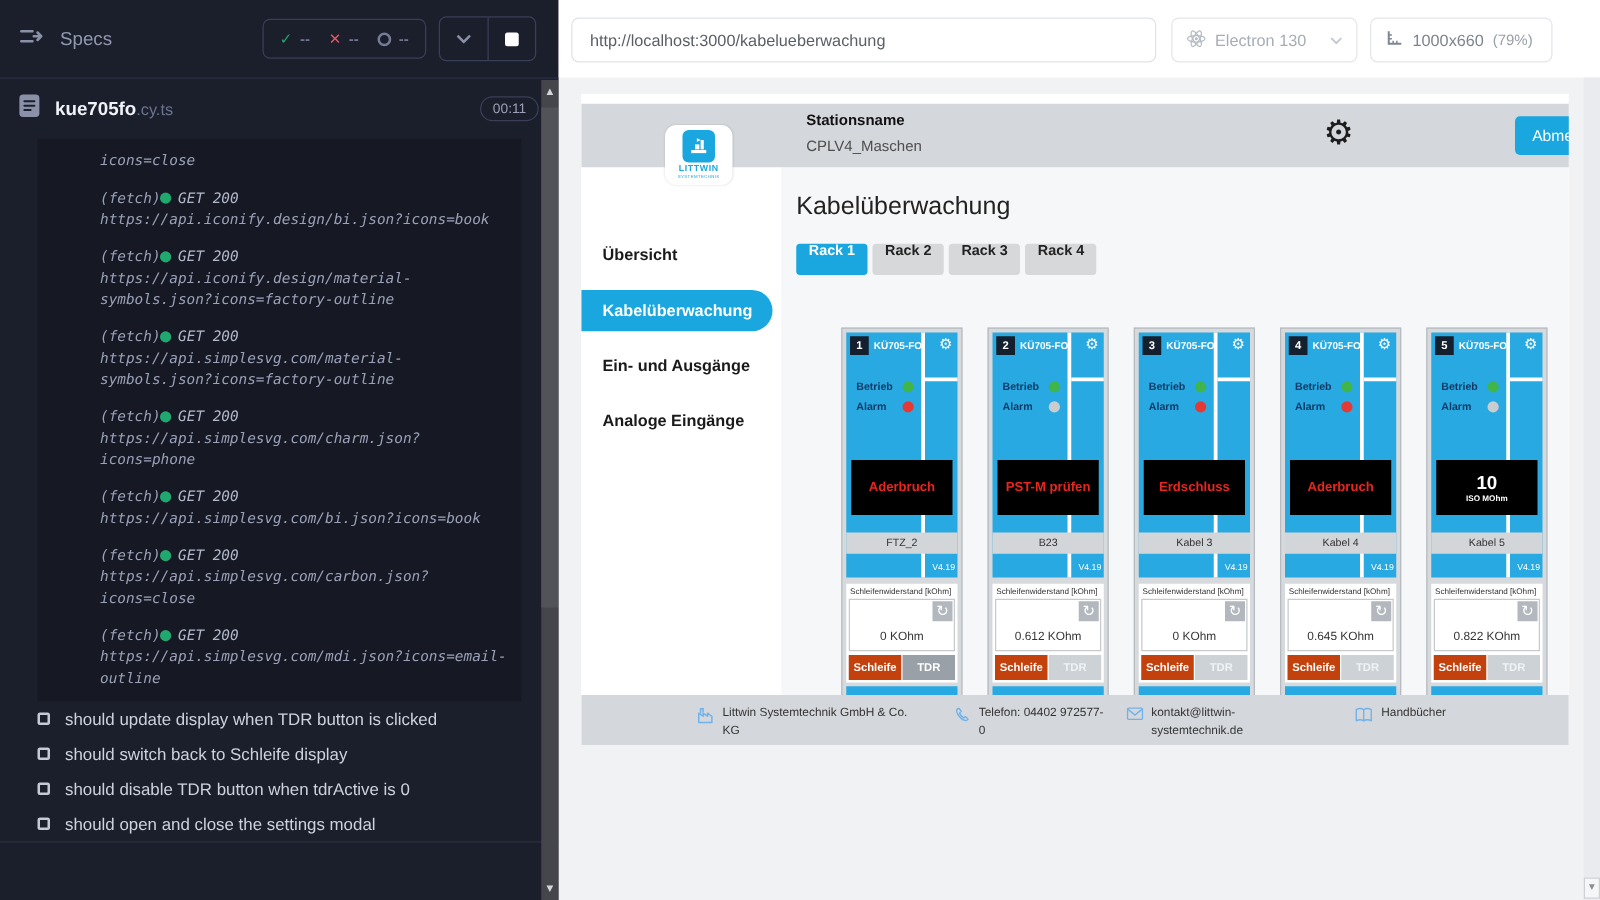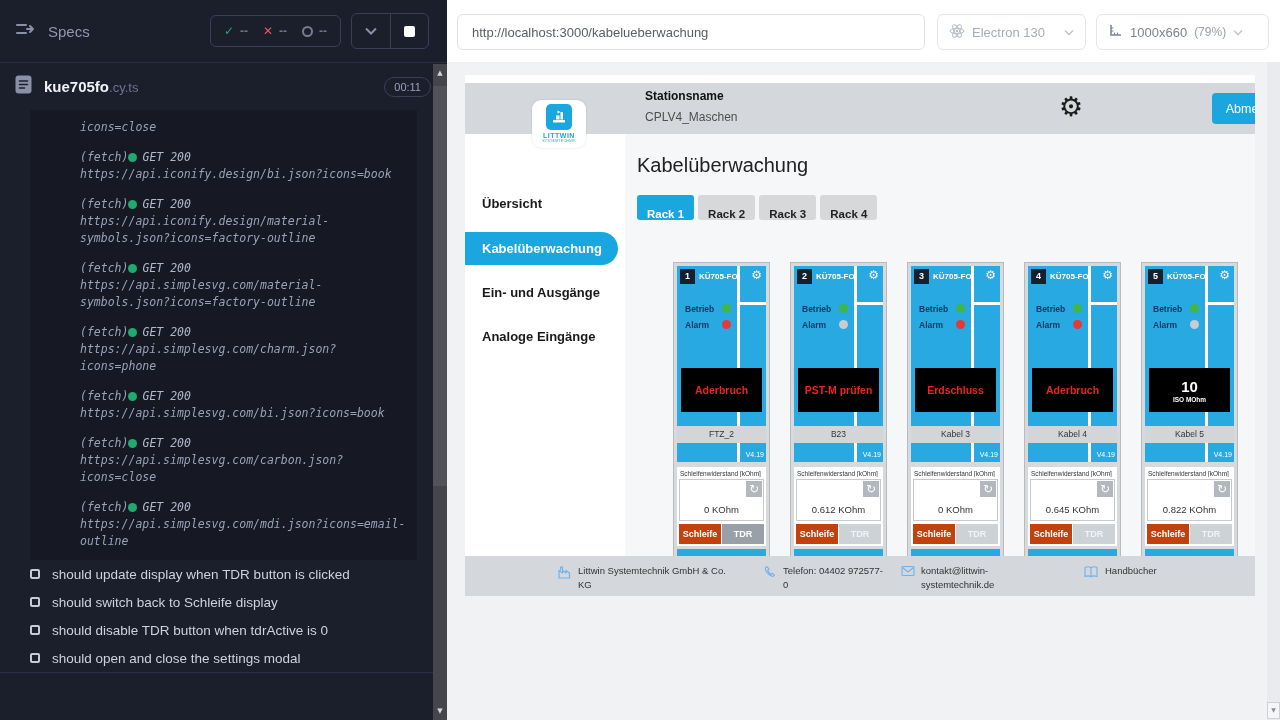--- a/index.html
+++ b/index.html
@@ -44,21 +44,21 @@
   .arr-up{top:2px}.arr-down{bottom:2px}
 
   
   .stage{position:absolute;left:447px;top:0;width:833px;height:720px;background:#f1f2f4}
   .stage-top{position:absolute;left:0;top:0;width:100%;height:62px;background:#fff}
   .url-input{position:absolute;left:10px;top:14px;width:468px;height:36px;border:1px solid #dfe3e8;border-radius:6px;
     padding:0 14px;font-size:13px;color:#5a5f66;background:#fff;outline:none;font-family:"Liberation Sans",sans-serif}
   .sel{position:absolute;top:14px;height:36px;border:1px solid #e3e6ea;border-radius:6px;background:#fff;
     display:flex;align-items:center;gap:7px;padding:0 11px;font-size:13px;color:#a7adb5}
   .sel-browser{left:490px;width:149px}
-  .sel-viewport{left:649px;width:173px;color:#7d848d}
+  .sel-viewport{left:649px;width:146px;color:#7d848d}
   .vp-zoom{color:#9aa0a8;font-size:12px}
   .right-scroll{position:absolute;right:0;top:62px;width:13px;height:658px;background:#e9ebee}
   .right-scroll .btn{position:absolute;bottom:1px;left:0;width:13px;height:17px;background:#f5f6f7;border:1px solid #cdd1d6;
     color:#8a8f96;font-size:6px;text-align:center;line-height:14px}
 
   
   .aut{position:absolute;left:18px;top:75px;width:790px;height:521px;background:#fff;overflow:hidden}
   .app-header{position:absolute;left:0;top:8px;width:838px;height:51px;background:#d4d7db}
   .logo{position:absolute;left:67px;top:25px;width:54px;height:48px;background:#fff;border-radius:9px;z-index:6;
     display:flex;flex-direction:column;align-items:center;padding-top:4px;box-shadow:0 0 2px rgba(0,0,0,.15)}
@@ -75,34 +75,34 @@
   .nav-item{position:absolute;left:17px;font-weight:bold;font-size:13px;color:#1a1a1a;white-space:nowrap}
   .nav-item:nth-of-type(1){top:62px}
   .nav-item:nth-of-type(2){top:98px}
   .nav-item:nth-of-type(3){top:151px}
   .nav-item:nth-of-type(4){top:195px}
   .nav-item.active{left:0;width:153px;height:33px;background:#1aa7e0;color:#fff;border-radius:0 17px 17px 0;
     display:flex;align-items:center;padding-left:17px}
   .app-main{position:absolute;left:160px;top:59px;width:630px;height:462px;background:#f6f7f8}
   .page-title{position:absolute;left:12px;top:20px;font-size:20px;color:#222}
   .rack-tabs{position:absolute;left:12px;top:61px;display:flex;gap:4px}
-  .rack-tab{height:25px;padding:0 10px;display:flex;align-items:flex-end;background:#d6d8da;color:#222;
+  .rack-tab{height:25px;padding:0 10px;display:flex;align-items:flex-start;background:#d6d8da;color:#222;
     font-size:11.5px;font-weight:bold;border-radius:3px}
   .rack-tab.active{background:#1aa7e0;color:#fff}
   .rack-cards{position:absolute;left:48px;top:128px;display:flex;gap:20px}
   .card{width:97px;background:#d7dadd;border:1px solid #b7bbc0;padding:3px;flex:none}
   .c-top{position:relative;height:196px;background:#29a9e1}
   .c-vline{position:absolute;left:60px;top:0;bottom:0;width:3px;background:#fff}
   .c-hline{position:absolute;left:63px;top:36px;right:0;height:3px;background:#fff}
   .c-gear{position:absolute;right:4px;top:2px;color:#fff;font-size:12px}
   .c-num{position:absolute;left:3px;top:3px;width:15px;height:15px;background:#15202e;color:#fff;font-size:9px;
     font-weight:bold;text-align:center;line-height:15px}
   .c-model{position:absolute;left:22px;top:6px;color:#fff;font-size:8px;font-weight:bold}
   .c-leds{position:absolute;left:8px;top:38px}
-  .c-led-row{display:flex;align-items:flex-start;gap:6px;margin-bottom:6px}
+  .c-led-row{display:flex;align-items:flex-end;gap:6px;margin-bottom:6px}
   .c-led-lab{font-size:8.5px;font-weight:bold;color:#123a66;width:31px}
   .led{width:9px;height:9px;border-radius:50%}
   .led-green{background:#3fb54a}.led-red{background:#e53935}.led-off{background:#c9cdd0}
   .c-display{position:absolute;left:4px;right:4px;top:102px;height:44px;background:#000;z-index:2;
     display:flex;flex-direction:column;align-items:center;justify-content:center}
   .c-disp-main{text-align:center}
   .mode-error .c-disp-main{color:#e8251f;font-weight:bold;font-size:10.5px}
   .mode-value .c-disp-main{color:#fff;font-weight:bold;font-size:15px}
   .c-disp-sub{display:none}
   .mode-value .c-disp-sub{display:block;color:#fff;font-weight:bold;font-size:6.5px;margin-top:1px}

